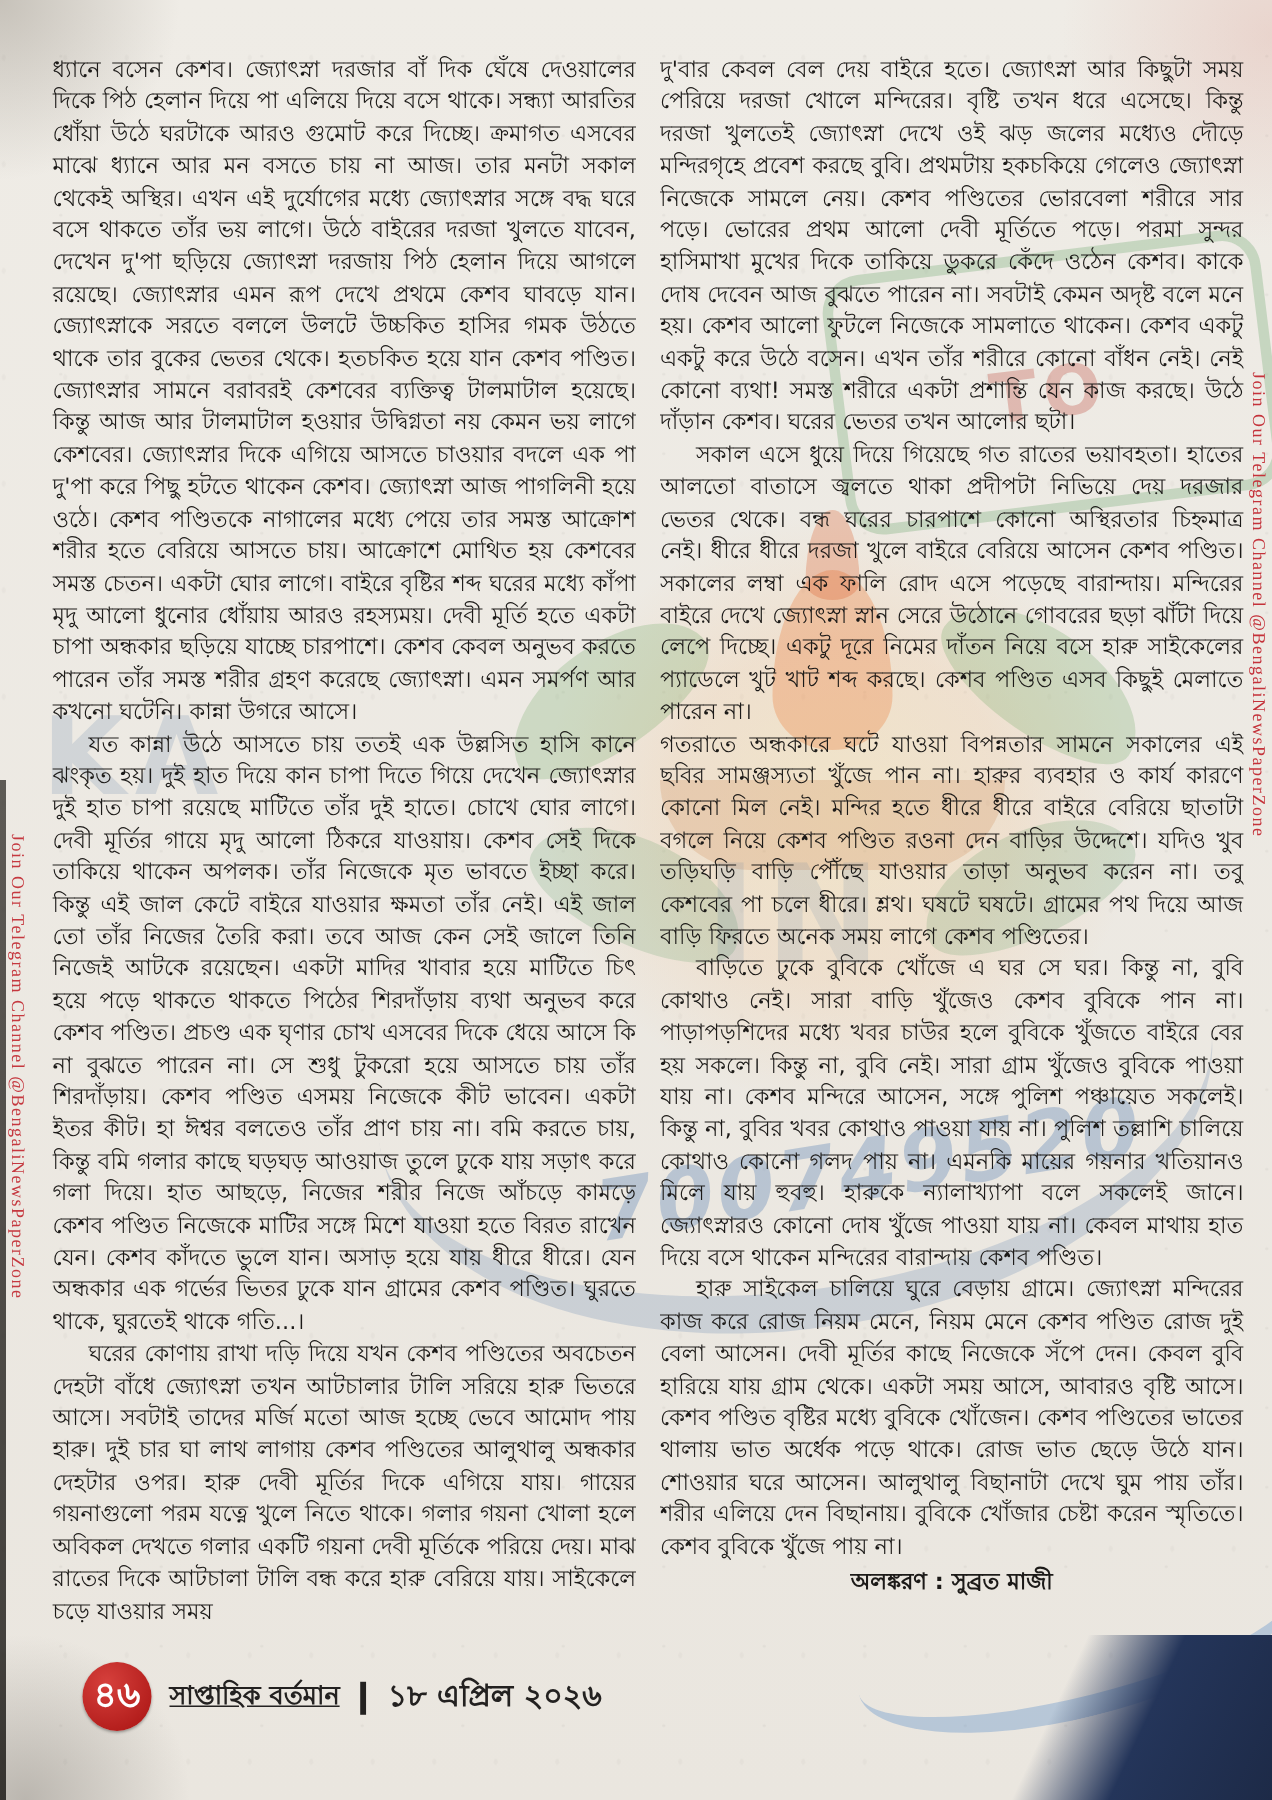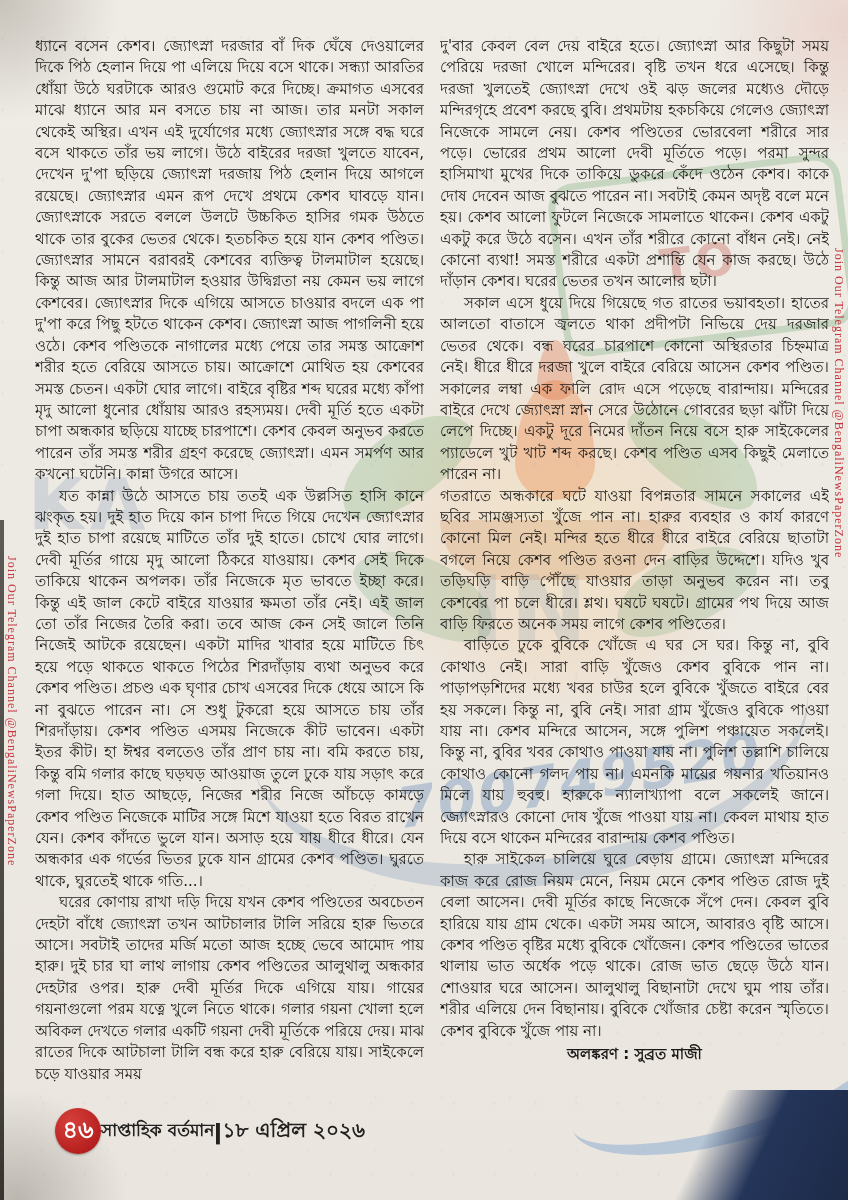--- a/index.html
+++ b/index.html
@@ -104,30 +104,30 @@
     position:absolute;
     writing-mode:vertical-rl;
     color:#c4323a;font-family:"Liberation Serif","DejaVu Serif",serif;
     font-size:12px;letter-spacing:1px;white-space:nowrap;
   }
   .side-text.right{right:2px;top:248px;}
   .side-text.left{left:4px;top:556px;color:#c5383f;}
   
   .footer{
     position:absolute;left:55px;top:1108px;height:46px;
-    display:flex;align-items:center;gap:0;
+    display:flex;align-items:center;gap:12px;
   }
   .page-badge{
     width:46px;height:46px;border-radius:50%;
     background:radial-gradient(circle at 35% 30%, #d6403c, #a81211);
     color:#fff;display:flex;align-items:center;justify-content:center;
     font-size:24px;font-weight:bold;
     box-shadow:0 1px 2px rgba(0,0,0,.35);
   }
-  .footer .mag{font-size:17px;font-weight:bold;color:#232120;}
+  .footer .mag{font-size:17px;font-weight:bold;color:#232120;text-decoration:underline;}
   .footer .sep{font-size:22px;font-weight:bold;color:#232120;transform:scaleX(1.6);}
   .footer .date{font-size:20px;font-weight:bold;color:#232120;}
 </style>
 </head>
 <body>
 
 <div class="page">
 
   <div class="speckle"></div>
 

